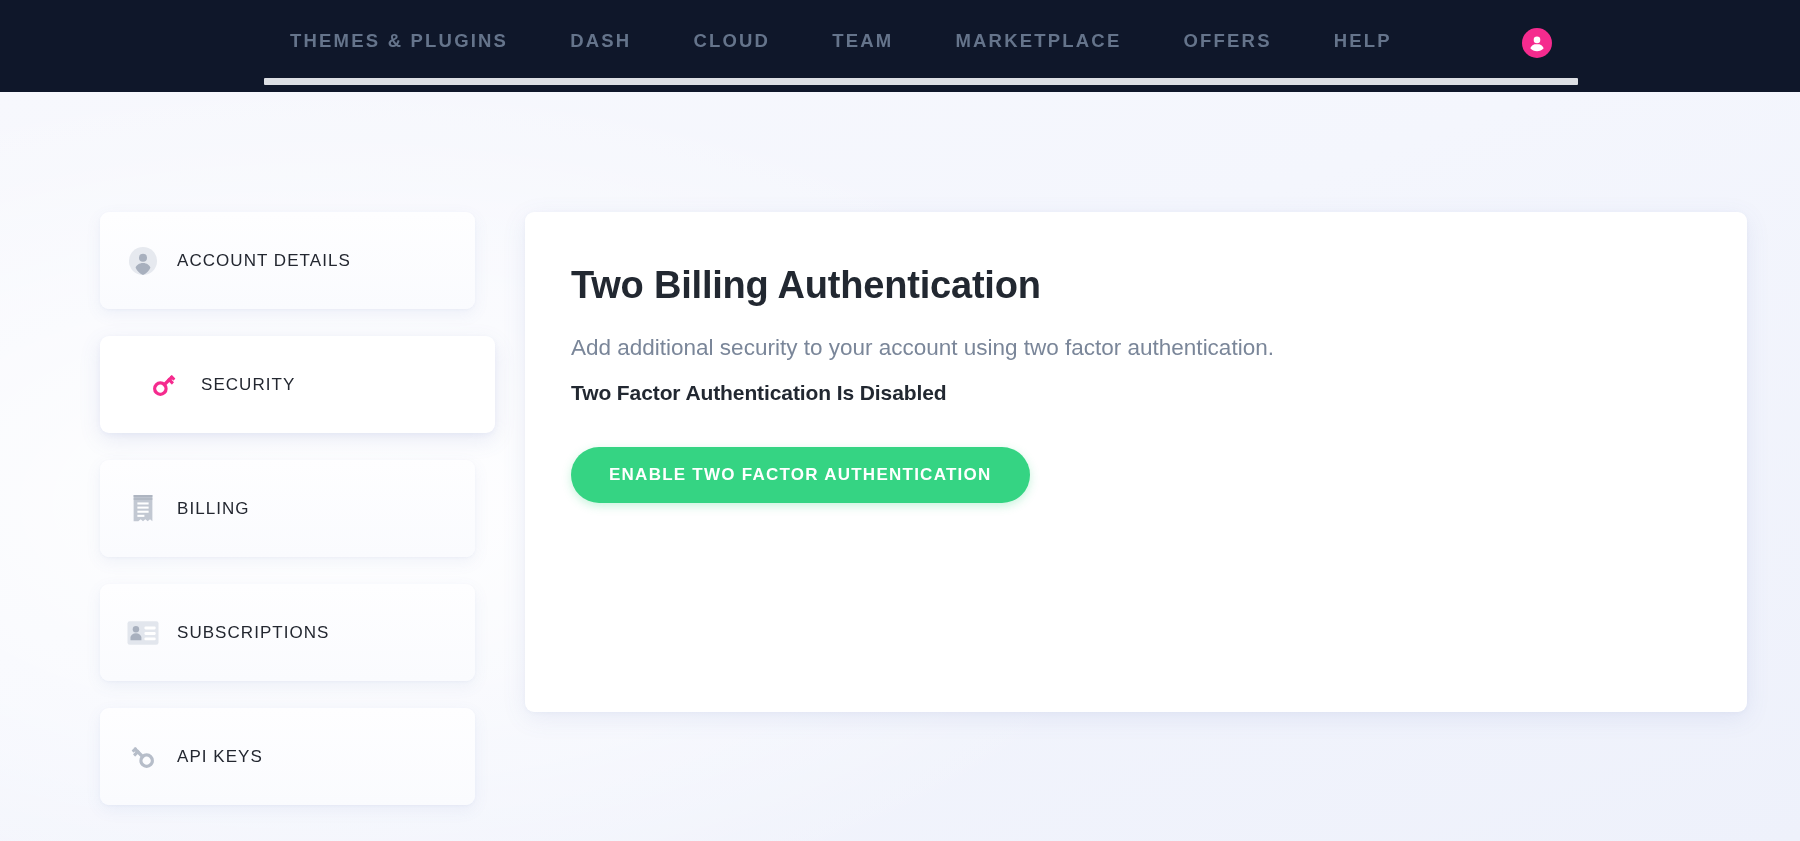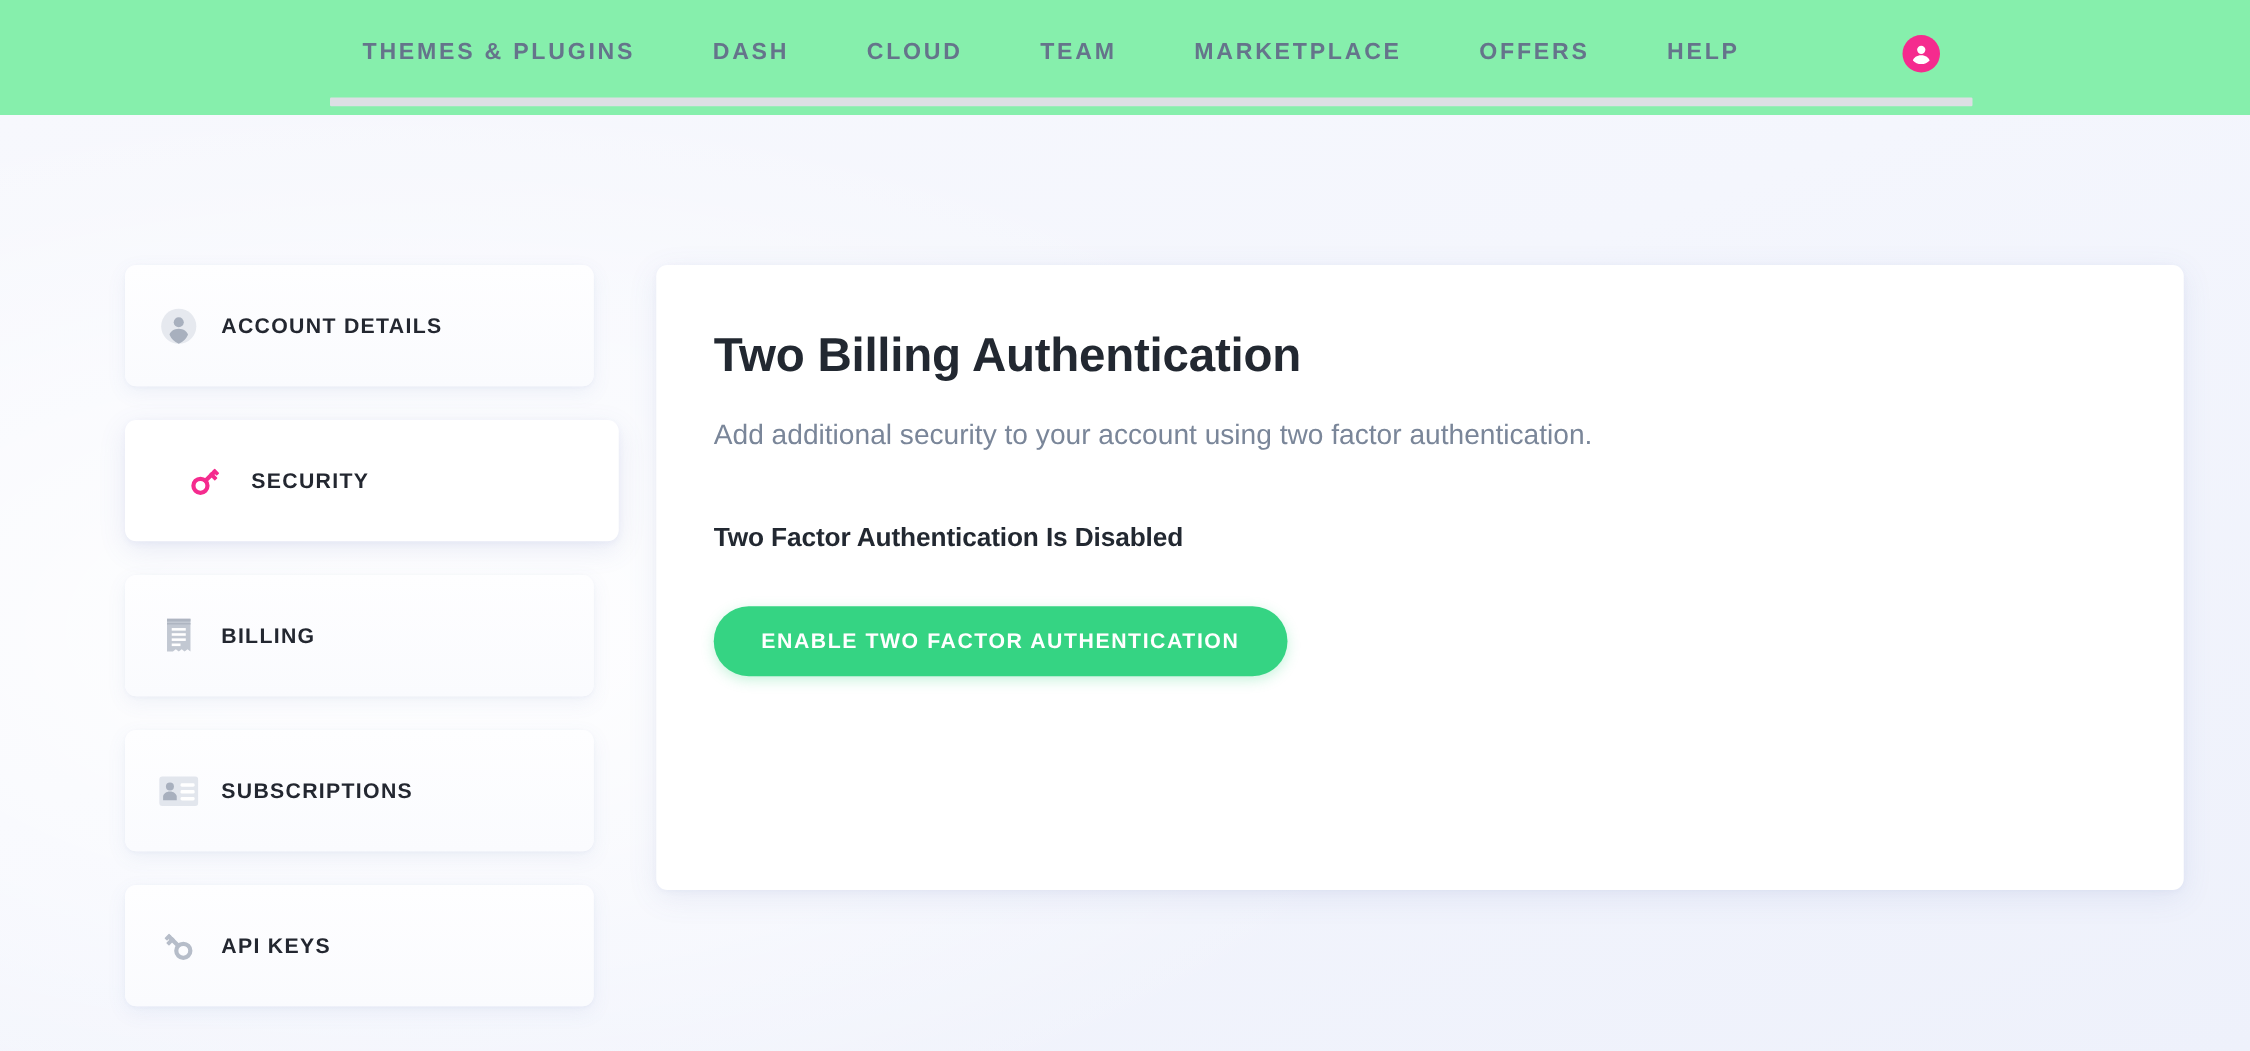--- a/index.html
+++ b/index.html
@@ -37,21 +37,21 @@
       linear-gradient(160deg, #f7f8fd 0%, #f4f6fd 40%, #eef1fb 100%);
   }
 
   
   .topnav {
     position: absolute;
     left: 0;
     top: 0;
     width: 1800px;
     height: 92px;
-    background: #86efac;
+    background: #0f172a;
     z-index: 5;
     padding-left: 36px;
   }
 
   .nav-items {
     position: absolute;
     left: 264px;
     top: 0;
     height: 82px;
     display: flex;
@@ -145,21 +145,21 @@
     flex: 0 0 34px;
     display: flex;
     align-items: center;
     justify-content: center;
     margin-right: 17px;
   }
   .side-item.active .side-icon { margin-right: 20px; }
 
   .side-label {
     font-size: 17px;
-    font-weight: 700;
+    font-weight: 400;
     letter-spacing: 1.05px;
     color: #232730;
     text-transform: uppercase;
     white-space: nowrap;
   }
 
   
   .main-card {
     position: absolute;
     left: 525px;
@@ -183,21 +183,21 @@
 
   .card-subtitle {
     margin-top: 26px;
     font-size: 22.5px;
     font-weight: 400;
     color: #7a8699;
     line-height: 1.35;
   }
 
   .status-heading {
-    margin-top: 56px;
+    margin-top: 18px;
     font-size: 21px;
     font-weight: 700;
     color: #222831;
     letter-spacing: -0.1px;
   }
 
   .card-body {
     margin-top: 22px;
     font-size: 22.5px;
     font-weight: 400;

